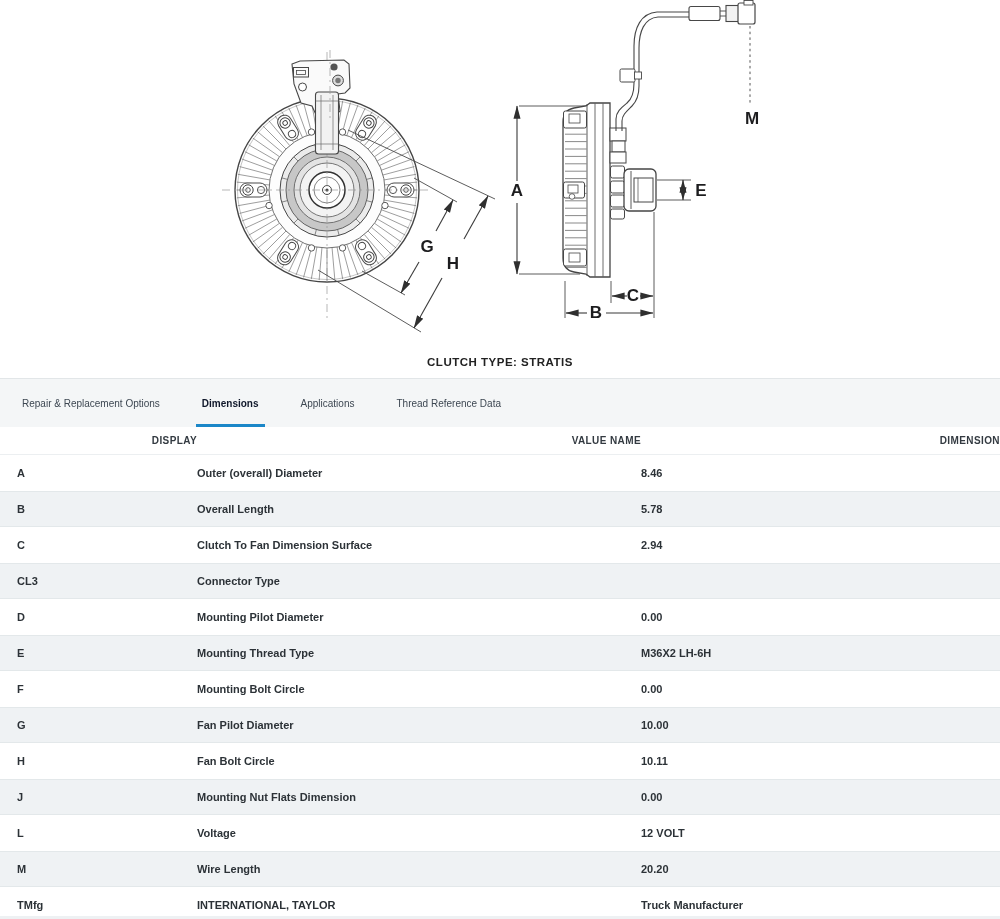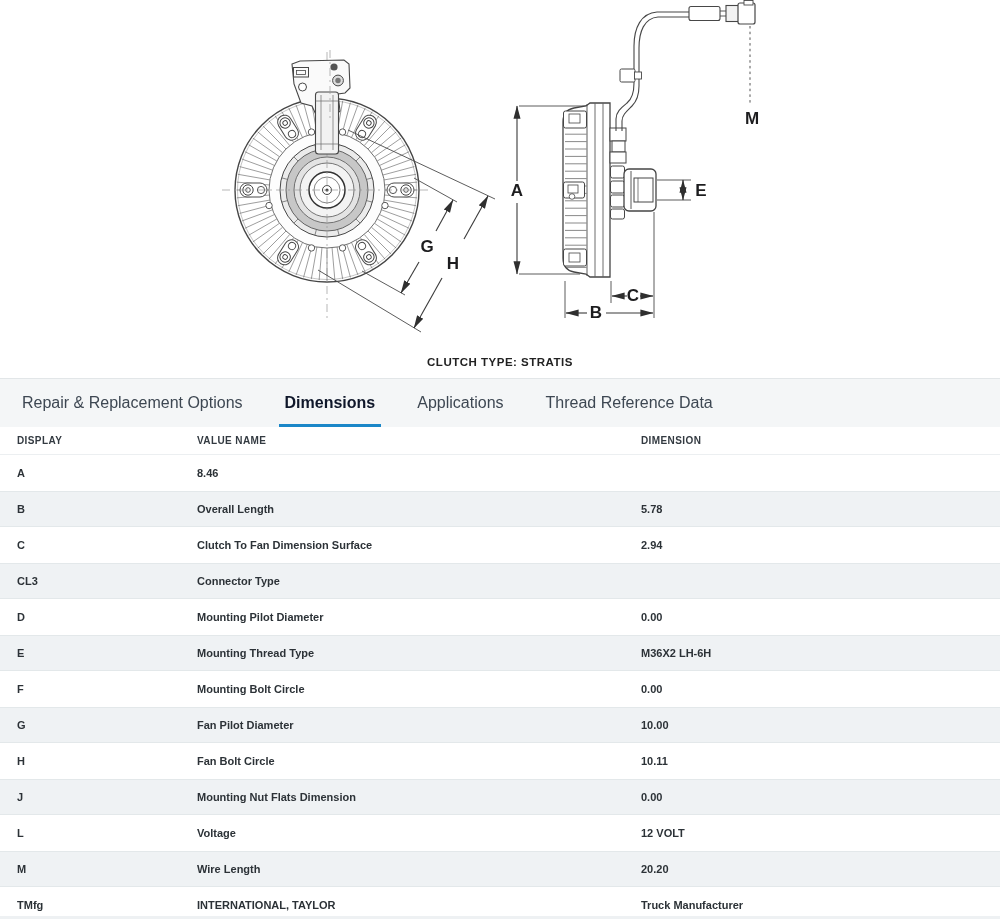--- a/index.html
+++ b/index.html
@@ -10,36 +10,36 @@
   .diagram-area{height:378px;background:#fff;position:relative;}
   .diagram-area svg{display:block;}
 
   
   .tabs{
     height:49px;background:#f4f6f7;border-top:1px solid #e2e6e8;
     display:flex;align-items:stretch;box-sizing:border-box;padding-left:1px;
   }
   .tab{
     position:relative;display:flex;align-items:center;padding:0 21px;
-    font-size:16px;color:#3d4752;cursor:pointer;white-space:nowrap;
+    font-size:10px;color:#3d4752;cursor:pointer;white-space:nowrap;
   }
   .tab.active{font-weight:bold;color:#0f172a;}
   .tab.active::after{
     content:"";position:absolute;left:15px;right:15px;bottom:0;height:3px;
     background:#1b87c8;
   }
 
   
   .thead,.trow{
     display:grid;grid-template-columns:180px 444px 1fr;
     padding-left:17px;align-items:center;box-sizing:border-box;
   }
   .thead{
     height:28px;background:#fff;border-bottom:1px solid #eceff1;
-    font-size:10px;font-weight:bold;letter-spacing:.4px;color:#333a41;
+    font-size:10px;font-weight:bold;letter-spacing:.4px;color:#333a41;text-align:right;
   }
   .trow{height:36px;font-size:11px;font-weight:bold;color:#2c3237;background:#fff;}
   .trow.stripe{
     background:#eff2f4;
     border-top:1px solid #e3e8ea;border-bottom:1px solid #e3e8ea;
   }
   .bottom-strip{position:absolute;left:0;right:0;bottom:0;height:3px;background:#eef1f3;}
 
   
   .ln{stroke:#474747;fill:none;}
@@ -348,20 +348,21 @@
 
 <div>
   <div class="thead">
     <div>DISPLAY</div>
     <div>VALUE NAME</div>
     <div>DIMENSION</div>
   </div>
   <div id="tbody">
       <div class="trow">
         <div>A</div>
+        <div>Outer (overall) Diameter</div>
         <div>8.46</div>
       </div>
       <div class="trow stripe">
         <div>B</div>
         <div>Overall Length</div>
         <div>5.78</div>
       </div>
       <div class="trow">
         <div>C</div>
         <div>Clutch To Fan Dimension Surface</div>

